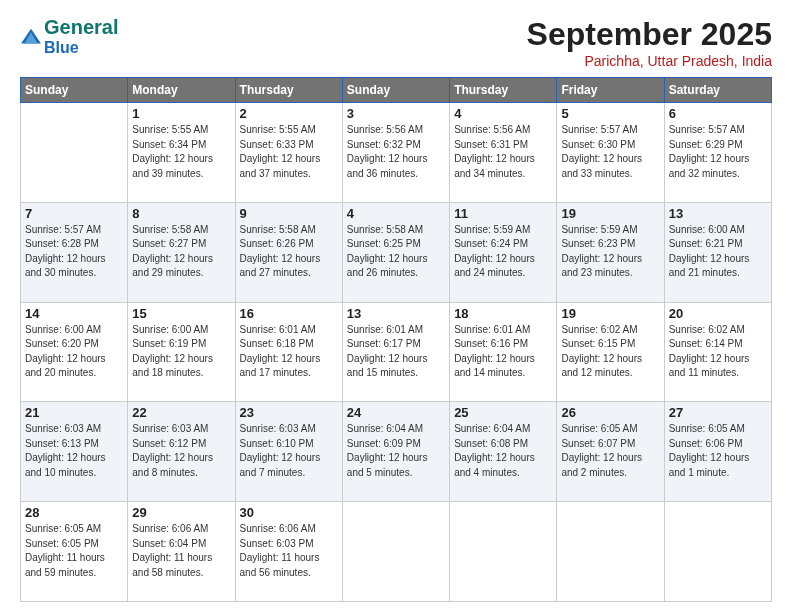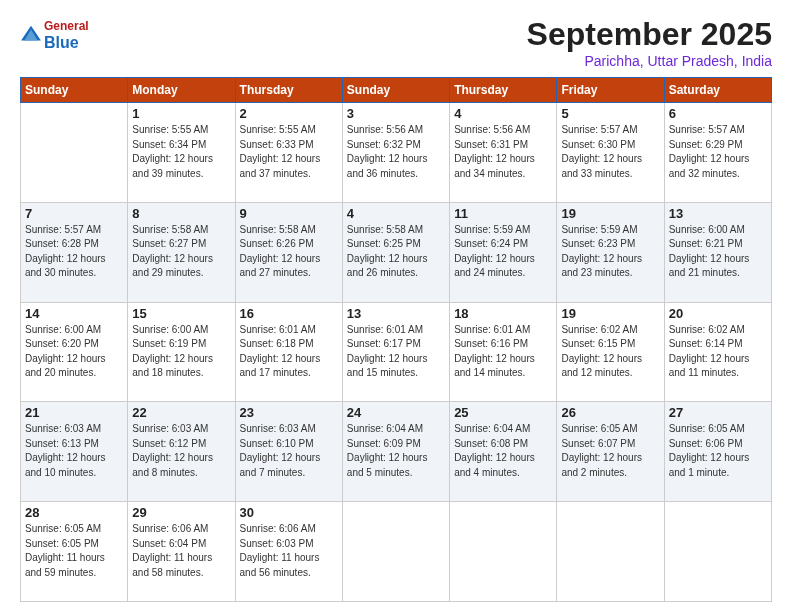--- a/index.html
+++ b/index.html
@@ -35,21 +35,21 @@
     .title-area {
       text-align: right;
     }
     .month-title {
       font-size: 32px;
       font-weight: bold;
       color: #222;
     }
     .location {
       font-size: 14px;
-      color: #6d28d9;
+      color: #b91c1c;
     }
     .calendar {
       flex: 1;
       border: 1px solid #ccc;
       border-collapse: collapse;
       width: 100%;
       table-layout: fixed;
     }
     .calendar th {
       background-color: #2962b0;
@@ -80,35 +80,35 @@
       line-height: 1.45;
       color: #333;
     }
     .calendar tr:nth-child(even) td {
       background: #f0f4f8;
     }
     .calendar tr:nth-child(odd) td {
       background: #ffffff;
     }
     .calendar thead tr th {
-      background: #c2410c;
+      background: #737373;
     }
   </style>
 </head>
 <body>
 
 <div class="page">
   <div class="header">
     <div class="logo">
       <svg class="logo-icon" viewBox="0 0 40 40" xmlns="http://www.w3.org/2000/svg">
         <polygon points="20,5 38,32 2,32" fill="#1a6bbd"></polygon>
         <polygon points="20,12 32,32 8,32" fill="#5a9fd4"></polygon>
       </svg>
       <div>
-        <span style="font-size:12px;font-weight:bold;color:#b91c1c;">General</span><br>
+        <span style="font-size:20px;font-weight:bold;color:#0f766e;">General</span><br>
         <span style="font-size:16px;font-weight:bold;color:#1a6bbd;">Blue</span>
       </div>
     </div>
     <div class="title-area">
       <div class="month-title">September 2025</div>
       <div class="location">Parichha, Uttar Pradesh, India</div>
     </div>
   </div>
 
   <table class="calendar">

